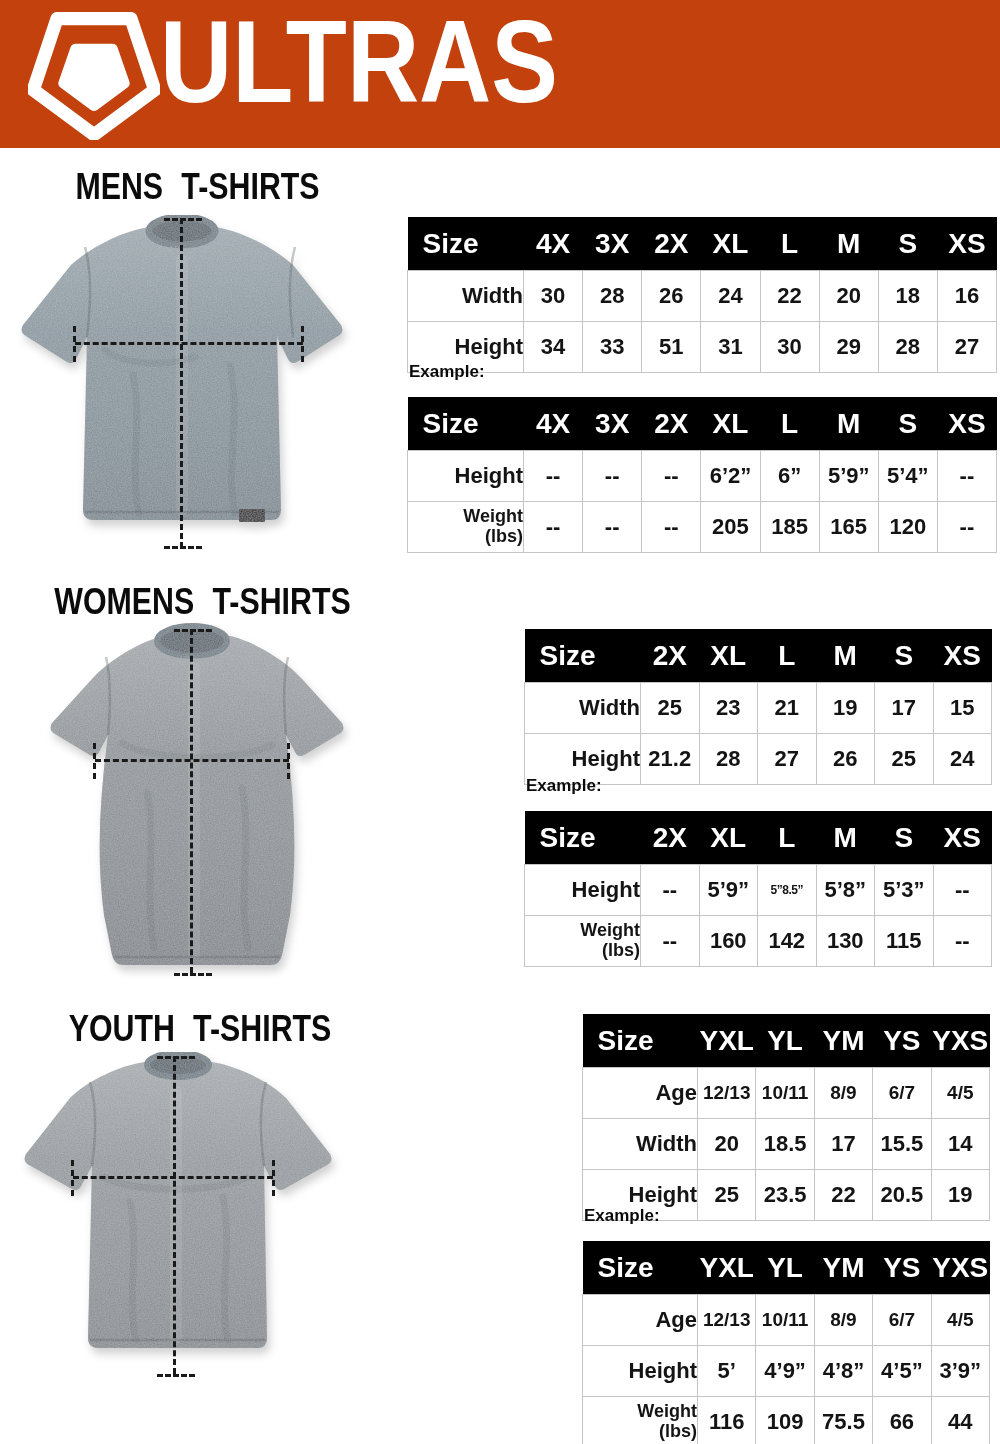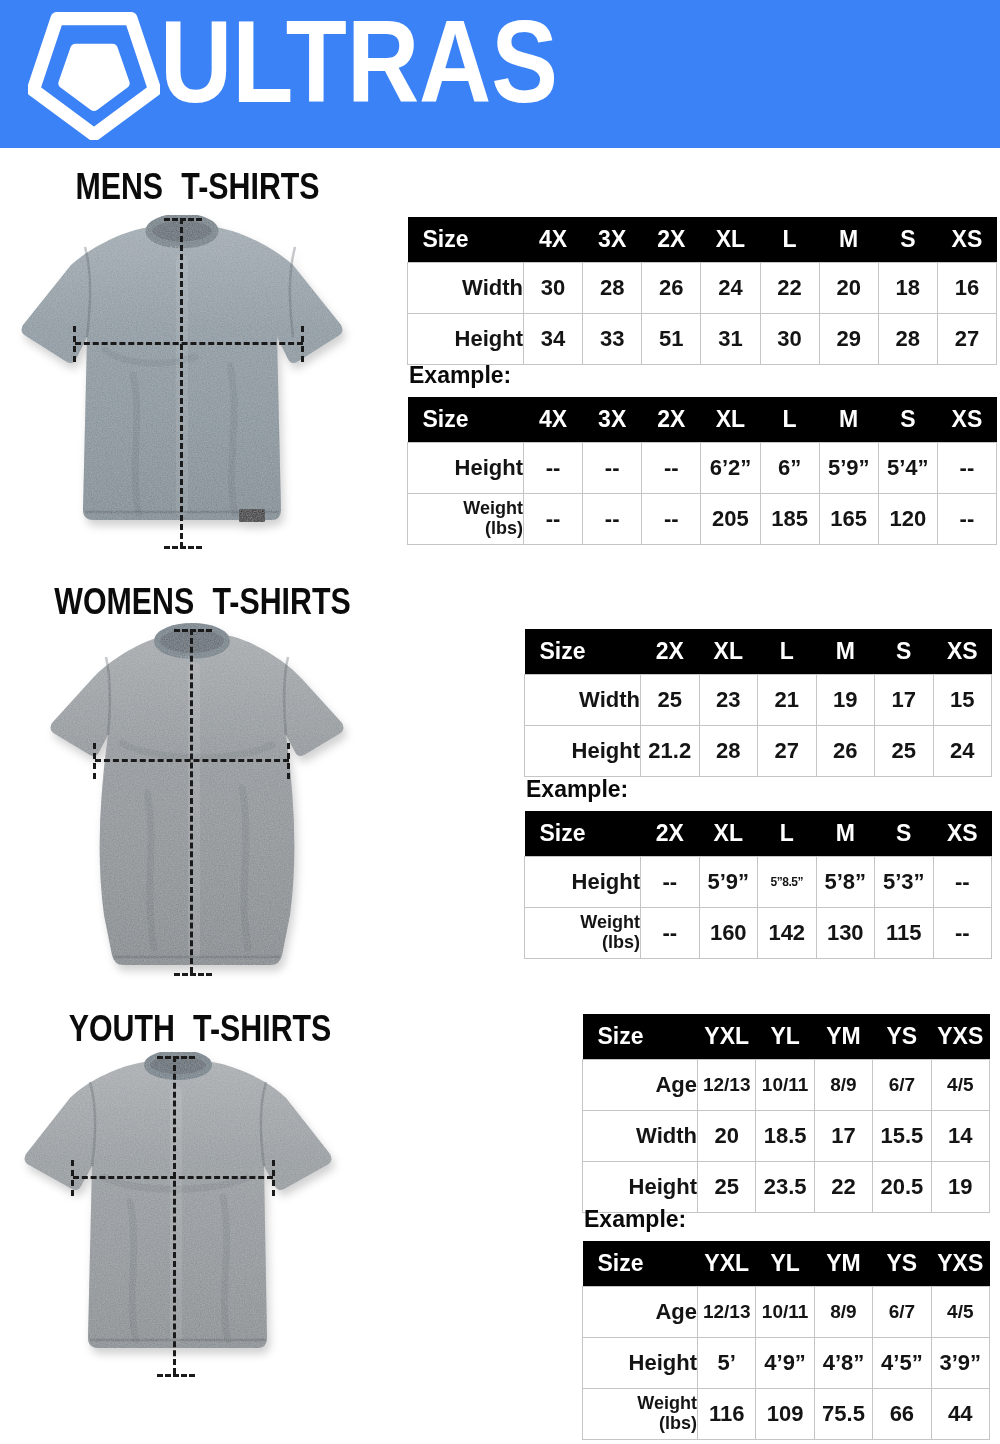--- a/index.html
+++ b/index.html
@@ -1,20 +1,20 @@
 <!DOCTYPE html>
 <html><head>
 <meta charset="utf-8">
 <style>
   html,body{margin:0;padding:0;background:#ffffff;}
   .page{position:relative;width:1000px;height:1444px;background:#fff;overflow:hidden;
         font-family:"Liberation Sans",sans-serif;}
 
   
-  .header-bar{position:absolute;left:0;top:0;width:1000px;height:148px;background:#3b82f6;}
+  .header-bar{position:absolute;left:0;top:0;width:1000px;height:148px;background:#c2410c;}
   .logo-svg{position:absolute;left:28px;top:8px;}
   .wordmark-svg{position:absolute;left:160px;top:8px;}
   .site-text{position:absolute;left:172px;top:101px;color:#fff;font-size:33px;
              font-weight:bold;letter-spacing:1px;}
 
   
   .section-title{position:absolute;text-align:center;font-weight:bold;color:#0b0b0b;
                  font-size:37px;white-space:nowrap;transform:scaleX(.82);
                  transform-origin:center;word-spacing:12px;letter-spacing:0;}
   #mens-title{left:10px;top:166px;width:375px;}
@@ -26,38 +26,38 @@
   #mens-shirt-wrap{left:15px;top:215px;width:350px;height:335px;}
   #womens-shirt-wrap{left:42px;top:623px;width:310px;height:358px;}
   #youth-shirt-wrap{left:18px;top:1052px;width:320px;height:328px;}
   svg.shirt{position:absolute;left:0;top:0;filter:drop-shadow(3px 6px 4px rgba(0,0,0,.18));}
 
   .dash-v{position:absolute;width:0;border-left:3px dashed #1a1a1a;}
   .dash-h{position:absolute;height:0;border-top:3px dashed #1a1a1a;}
 
   
   .data-table{position:absolute;border-collapse:collapse;table-layout:fixed;background:#fff;}
-  .data-table th{background:#000;color:#fff;font-size:23px;font-weight:bold;height:45px;
+  .data-table th{background:#000;color:#fff;font-size:28px;font-weight:bold;height:53px;
                  text-align:center;padding:0;border:none;}
   .data-table th:first-child{text-align:left;padding-left:15px;}
   .data-table td{border:1px solid #c5c5c5;font-size:22px;font-weight:bold;color:#141414;
                  text-align:center;height:46px;padding:2px 0;}
   .data-table td.row-label{text-align:right;padding-left:14px;}
   .data-table td.two-line{font-size:18px;line-height:1.1;white-space:pre-line;}
   .data-table td.small-text{font-size:12px;letter-spacing:-.5px;}
   .data-table td.compact{font-size:19px;}
 
   #mens-table1{left:407px;top:217px;width:590px;}
   #mens-table2{left:407px;top:397px;width:590px;}
   #womens-table1{left:524px;top:629px;width:468px;}
   #womens-table2{left:524px;top:811px;width:468px;}
   #youth-table1{left:582px;top:1014px;width:408px;}
   #youth-table2{left:582px;top:1241px;width:408px;}
 
-  .example-label{position:absolute;font-size:23px;font-weight:bold;color:#0a0a0a;}
+  .example-label{position:absolute;font-size:17px;font-weight:bold;color:#0a0a0a;}
   #mens-example{left:409px;top:362px;}
   #womens-example{left:526px;top:776px;}
   #youth-example{left:584px;top:1206px;}
 </style>
 </head>
 <body>
 
 <div class="page">
 
   <svg width="0" height="0" style="position:absolute" aria-hidden="true">

